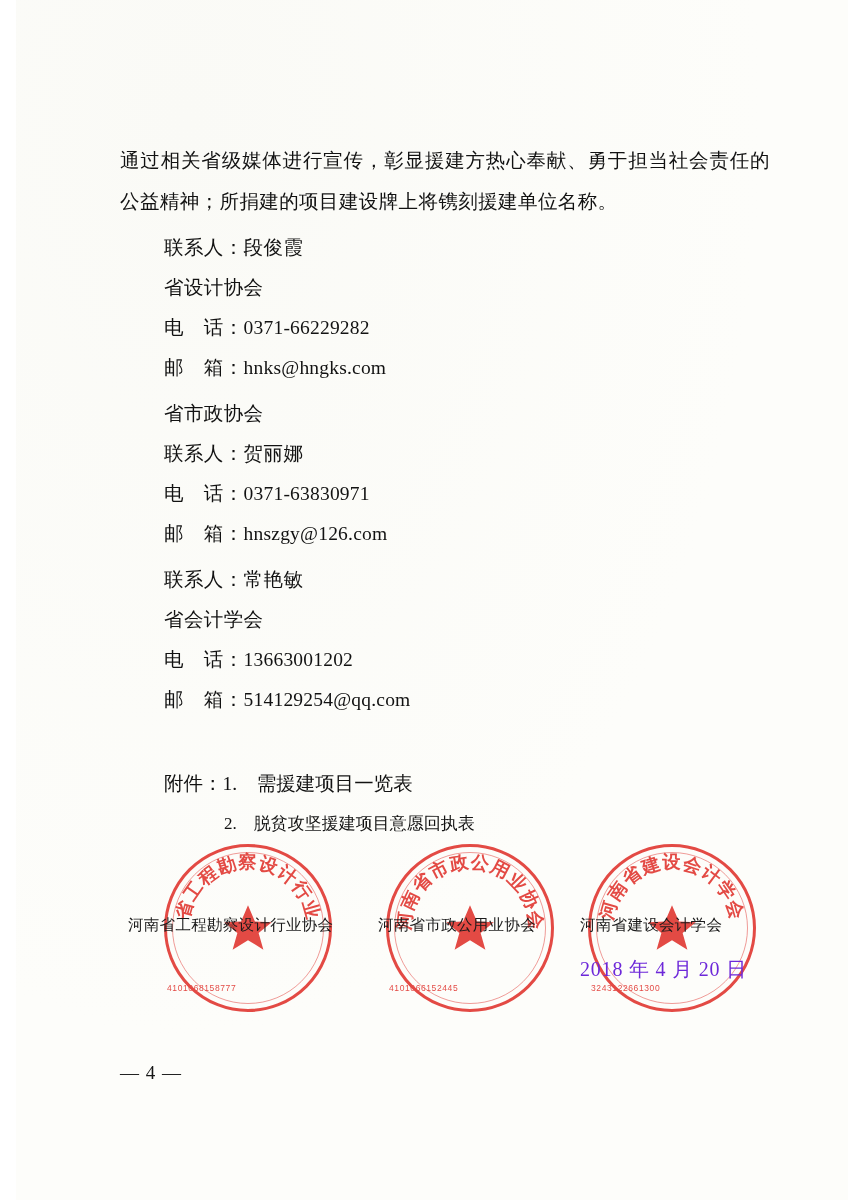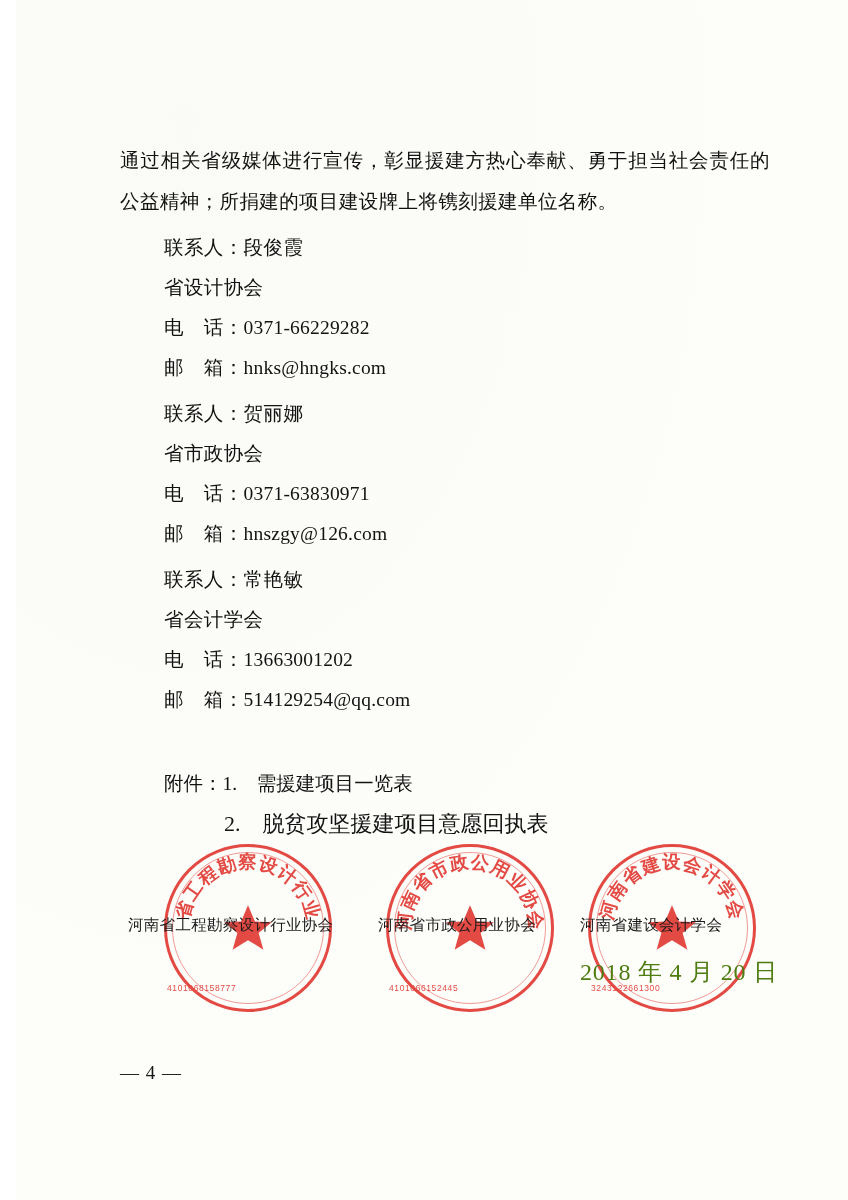--- a/index.html
+++ b/index.html
@@ -57,21 +57,21 @@
   .line.l1 { padding-left: 44px; }
   .line.l2 { padding-left: 44px; }
   .ascii {
     font-family: "Liberation Serif", "DejaVu Serif", serif;
     letter-spacing: 0.2px;
   }
   .attach {
     margin-top: 44px;
   }
   .attach .a1 { padding-left: 44px; font-size: 19.5px; line-height: 40px; white-space: pre; }
-  .attach .a2 { padding-left: 104px; font-size: 22px; line-height: 40px; white-space: pre; }
+  .attach .a2 { padding-left: 104px; font-size: 17px; line-height: 40px; white-space: pre; }
 
   
   .stamp-zone {
     position: absolute;
     left: 104px;
     top: 840px;
     width: 660px;
     height: 185px;
   }
   .stamp {
@@ -144,24 +144,24 @@
     position: absolute;
     white-space: nowrap;
   }
   #org-1 { left: 8px;   top: 0px; }
   #org-2 { left: 258px; top: 0px; }
   #org-3 { left: 460px; top: 0px; }
   .doc-date {
     position: absolute;
     left: 564px;
     top: 956px;
-    font-size: 24px;
+    font-size: 20px;
     letter-spacing: 0.8px;
     white-space: nowrap;
-    color: #4d7c0f;
+    color: #6d28d9;
   }
 
   .page-number {
     position: absolute;
     left: 104px;
     top: 1062px;
     font-size: 19px;
     letter-spacing: 1px;
     color: #151515;
   }
@@ -176,22 +176,22 @@
     <p class="para">通过相关省级媒体进行宣传，彰显援建方热心奉献、勇于担当社会责任的公益精神；所捐建的项目建设牌上将镌刻援建单位名称。</p>
 
     <div class="block">
       <div class="line l2"><span>联系人：</span><span>段俊霞</span></div>
       <div class="line l1">省设计协会</div>
       <div class="line l2"><span>电　话：</span><span class="ascii">0371-66229282</span></div>
       <div class="line l2"><span>邮　箱：</span><span class="ascii">hnks@hngks.com</span></div>
     </div>
 
     <div class="block">
+      <div class="line l1">省市政协会</div>
       <div class="line l2"><span>联系人：</span><span>贺丽娜</span></div>
-      <div class="line l1">省市政协会</div>
       <div class="line l2"><span>电　话：</span><span class="ascii">0371-63830971</span></div>
       <div class="line l2"><span>邮　箱：</span><span class="ascii">hnszgy@126.com</span></div>
     </div>
 
     <div class="block">
       <div class="line l2"><span>联系人：</span><span>常艳敏</span></div>
       <div class="line l1">省会计学会</div>
       <div class="line l2"><span>电　话：</span><span class="ascii">13663001202</span></div>
       <div class="line l2"><span>邮　箱：</span><span class="ascii">514129254@qq.com</span></div>
     </div>

